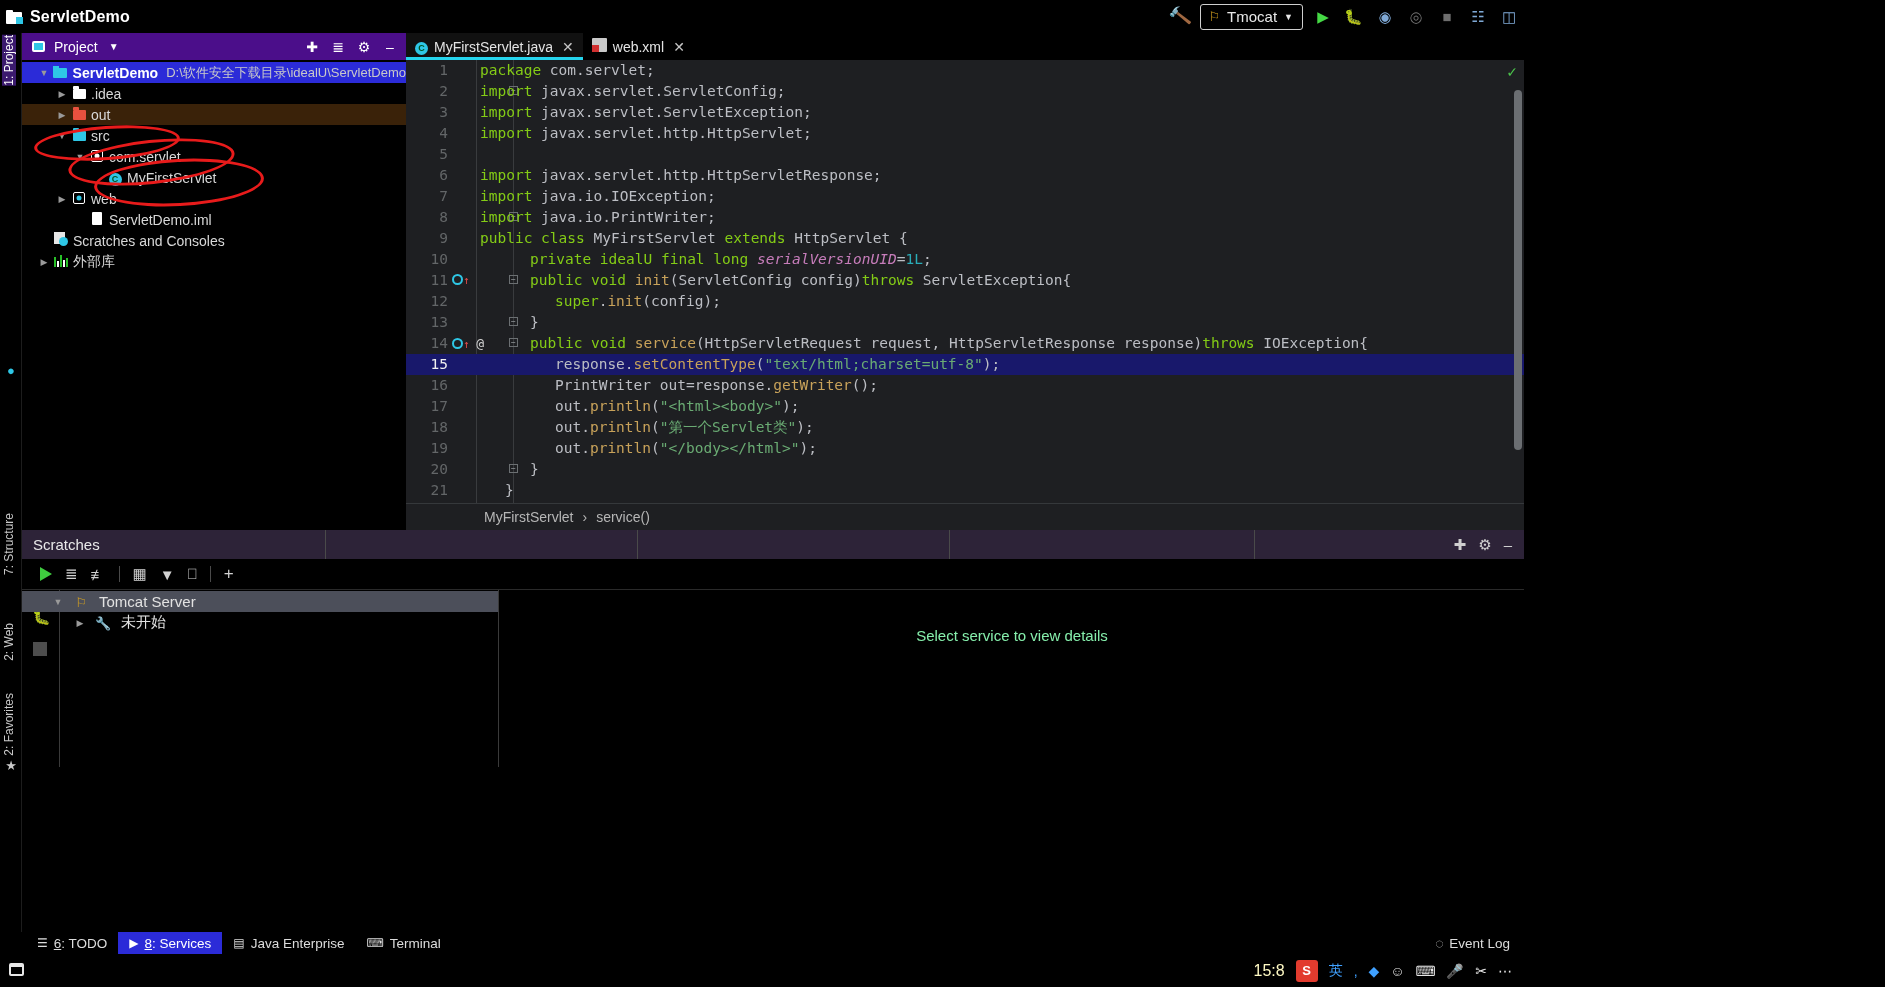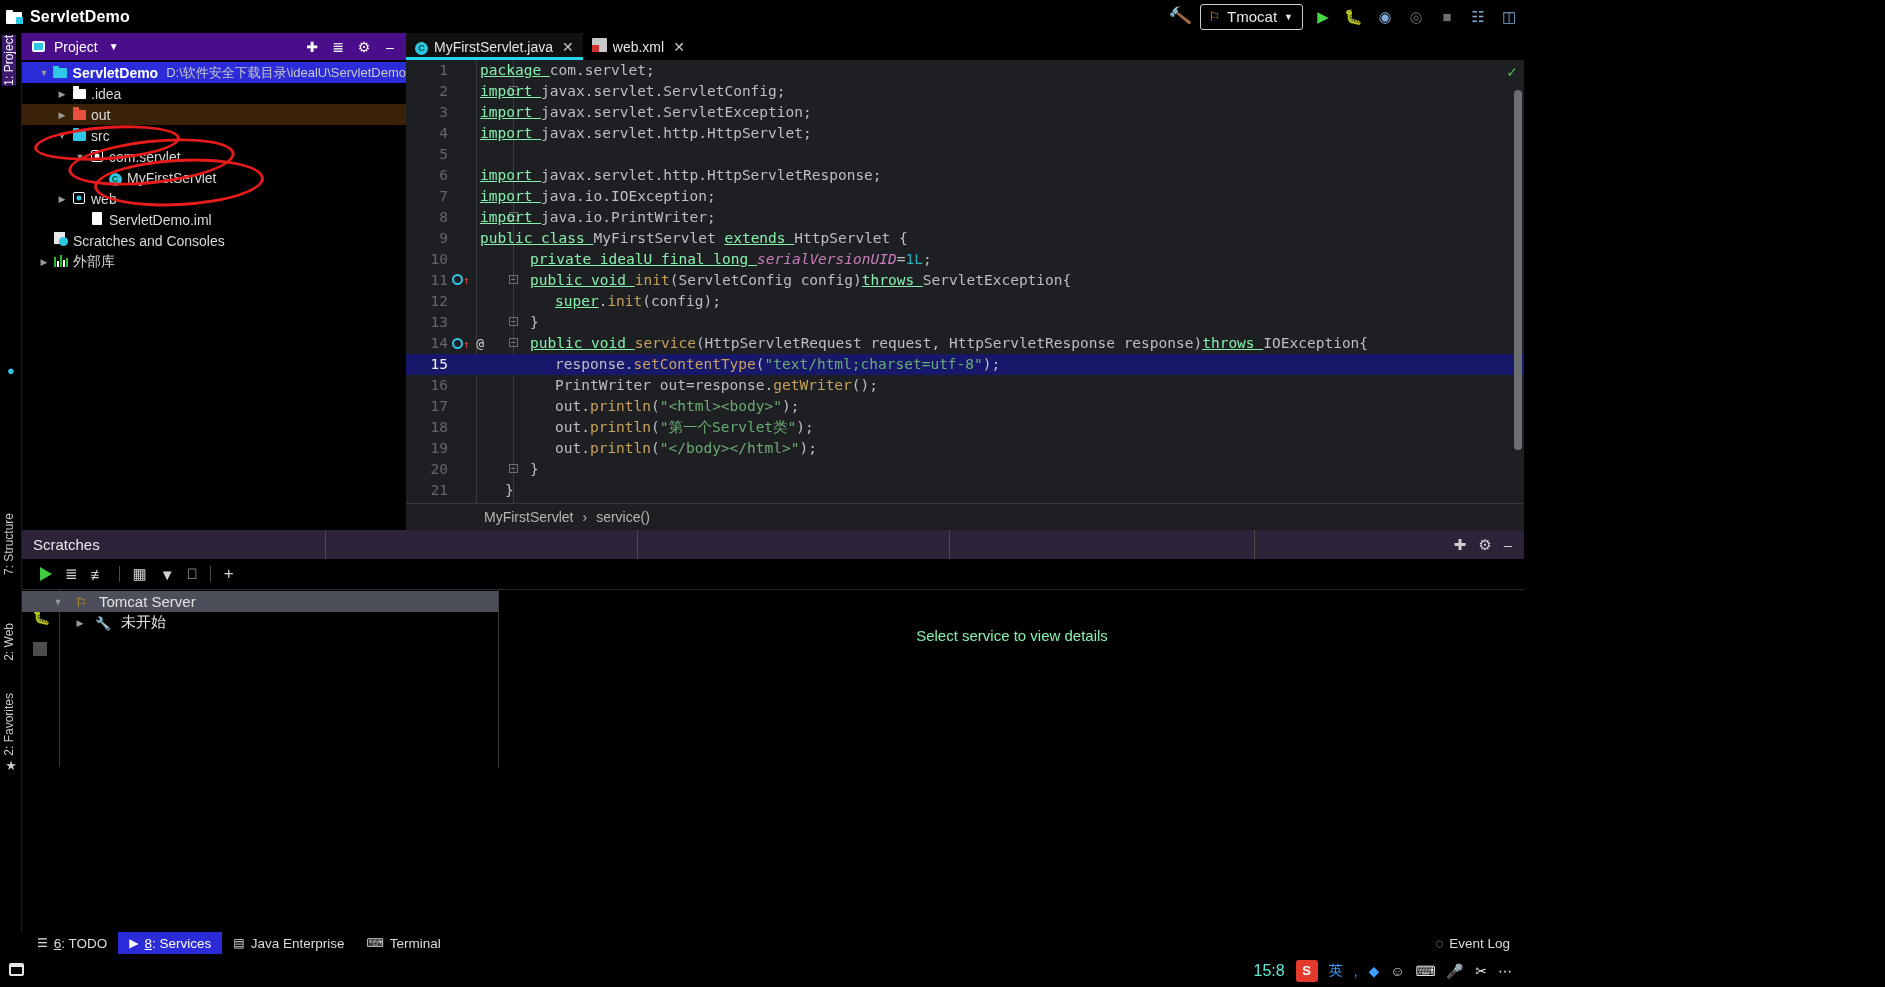--- a/index.html
+++ b/index.html
@@ -77,21 +77,21 @@
   .cl .gut{position:absolute;left:46px;width:48px;color:#9aa;font-size:11px;}
   .cl .src{position:absolute;left:74px;}
   .ovr{display:inline-block;width:11px;height:11px;border-radius:50%;border:2px solid #2ec7e6;vertical-align:-1px;}
   .arrup{color:#e04b4b;font-size:11px;}
   .at{color:#d0d0d0;font-size:13px;}
   .fmark{position:absolute;left:0;top:5px;width:9px;height:9px;border:1px solid #6b6f72;color:#9aa0a3;font-size:8px;
          line-height:7px;text-align:center;}
   .vline{position:absolute;left:70px;top:0;bottom:0;width:1px;background:#393b3e;}
   .vline2{position:absolute;left:107px;top:0;bottom:0;width:1px;background:#393b3e;}
   .rmargin{position:absolute;left:1374px;top:0;bottom:0;width:1px;background:#2f3134;}
-  .k{color:#86efac;text-decoration:underline;}       
+  .k{color:#84cc16;}       
   .w{color:#bcbec4;}       
   .m{color:#c8a25a;}       
   .f{color:#c77dbb;font-style:italic;} 
   .s{color:#6aab73;}       
   .n{color:#2aacb8;}       
   .breadcrumb{position:absolute;left:0;bottom:0;height:27px;width:100%;background:#1e1f22;border-top:1px solid #35383b;
               display:flex;align-items:center;padding-left:78px;font-size:14px;color:#b6b6b6;gap:9px;}
   .scroll-v{position:absolute;right:2px;top:30px;width:8px;height:360px;background:#6b6e72;border-radius:4px;}
   .okmark{position:absolute;right:6px;top:4px;color:#4bc24b;font-size:14px;}
 
@@ -117,21 +117,21 @@
           font-size:13.5px;color:#dcdcdc;}
   .bt{display:flex;align-items:center;gap:6px;padding:0 11px;height:22px;}
   .bt.act{background:#2b2bd8;color:#fff;}
   .bt u{text-decoration:underline;}
   .evlog{margin-left:auto;display:flex;align-items:center;gap:6px;padding-right:14px;}
 
   
   .taskbar{position:absolute;left:0;bottom:0;right:0;height:33px;background:#000;display:flex;align-items:center;}
   .tb-left{padding-left:9px;}
   .tb-right{margin-left:auto;display:flex;align-items:center;gap:11px;padding-right:12px;font-size:14px;color:#e7e7e7;}
-  .clock{color:#5eead4;font-size:16px;}
+  .clock{color:#fef9c3;font-size:16px;}
   .sg{width:22px;height:22px;background:#e23b2e;color:#fff;font-weight:bold;font-size:13px;border-radius:3px;
       display:flex;align-items:center;justify-content:center;}
   .blue{color:#3fa0ff;}
   .wht{color:#e7e7e7;}
 </style>
 </head>
 <body>
 
 <div class="app">
 

